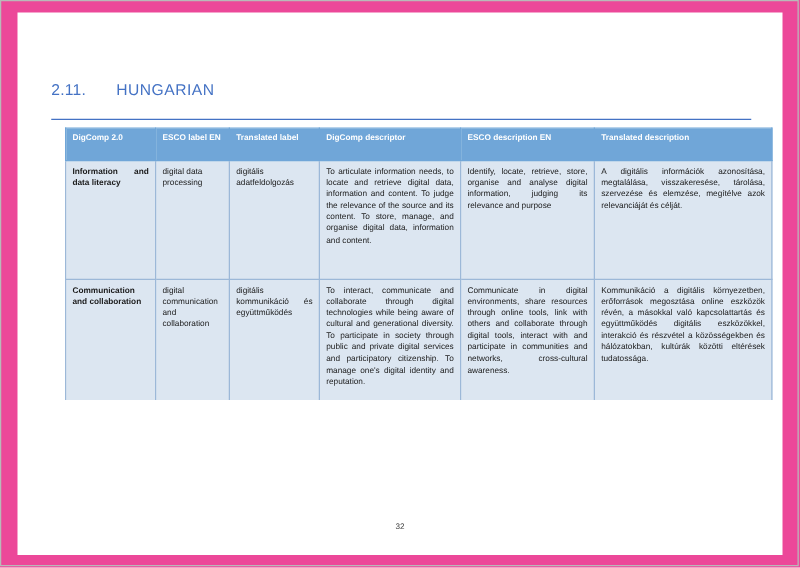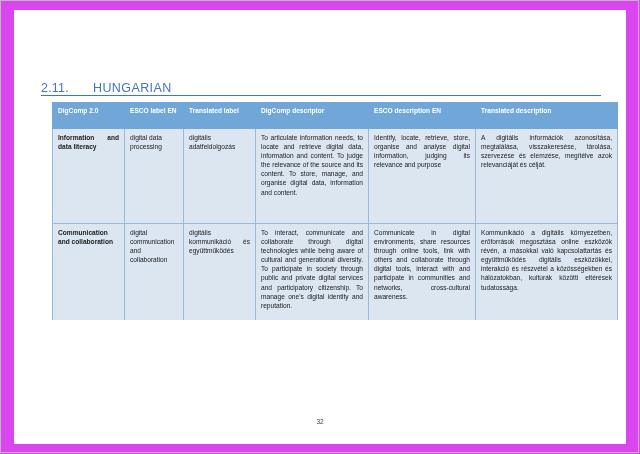--- a/index.html
+++ b/index.html
@@ -10,21 +10,21 @@
   body {
     width: 640px;
     height: 454px;
     overflow: hidden;
     font-family: "Liberation Sans", sans-serif;
   }
   #page {
     position: relative;
     width: 640px;
     height: 454px;
-    background: #d946ef;
+    background: #ec4899;
     box-sizing: border-box;
   }
   
   #page-frame {
     position: absolute;
     left: 0px;
     top: 0px;
     width: 639px;
     height: 453px;
     border: 1px solid #b9b9b9;
@@ -54,21 +54,20 @@
     color: #4472c4;
     font-size: 12.5px;
     letter-spacing: 0.2px;
   }
   .heading-num {
     width: 52px;
     flex: none;
   }
   .heading-text {
     letter-spacing: 0.4px;
-    margin-top: 16px;
   }
   #heading-rule {
     position: absolute;
     left: 27px;
     top: 85px;
     width: 560px;
     height: 1px;
     background: #4472c4;
   }
 

